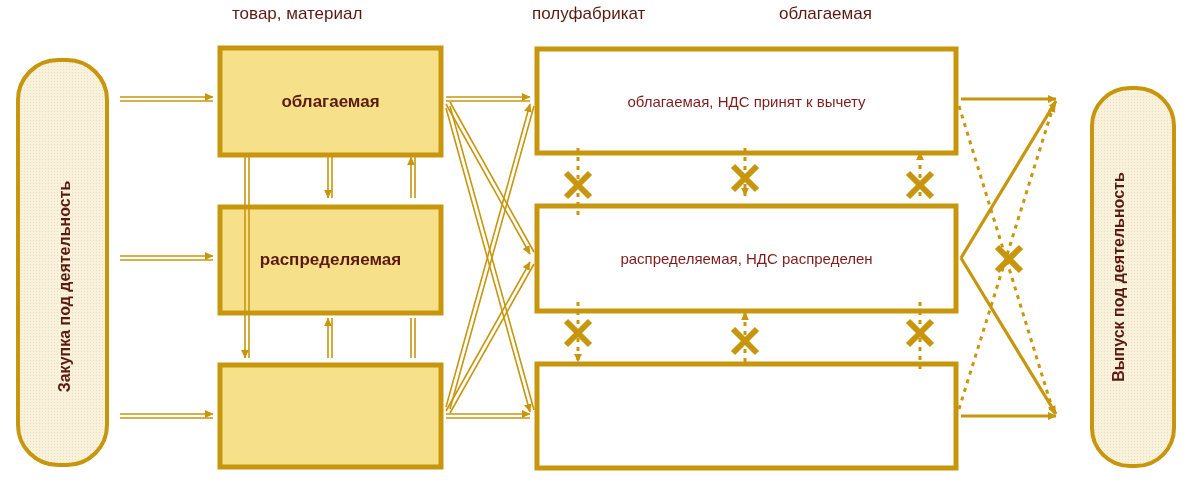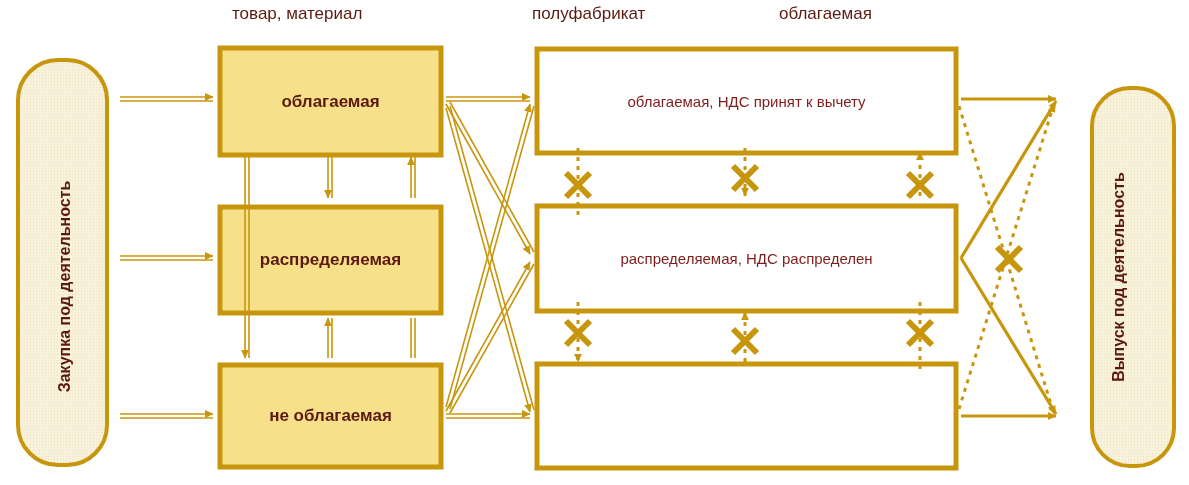--- a/index.html
+++ b/index.html
@@ -178,21 +178,20 @@
         </g>
     </g>
   </svg>
 
   <div class="col-head" style="left:232px;top:4px;">товар, материал</div>
   <div class="col-head" style="left:532px;top:4px;">полуфабрикат</div>
   <div class="col-head" style="left:779px;top:4px;">облагаемая</div>
 
   <div class="box-label dark" style="left:220px;top:48px;width:221px;height:107px;">облагаемая</div>
   <div class="box-label dark" style="left:220px;top:207px;width:221px;height:106px;">распределяемая</div>
-  <div class="box-label dark" style="left:220px;top:365px;width:221px;height:102px;">не облагаемая</div>
 
   <div class="box-label gray" style="left:537px;top:49px;width:419px;height:104px;">облагаемая, НДС принят к вычету</div>
   <div class="box-label gray" style="left:537px;top:206px;width:419px;height:105px;">распределяемая, НДС распределен</div>
 
   <div class="cap-label" style="left:-138px;top:242px;width:405px;height:89px;transform:rotate(-90deg);">Закупка под деятельность</div>
 
   <div class="cap-label" style="left:930px;top:236px;width:378px;height:82px;transform:rotate(-90deg);">Выпуск под деятельность</div>
 
 </div>
 

